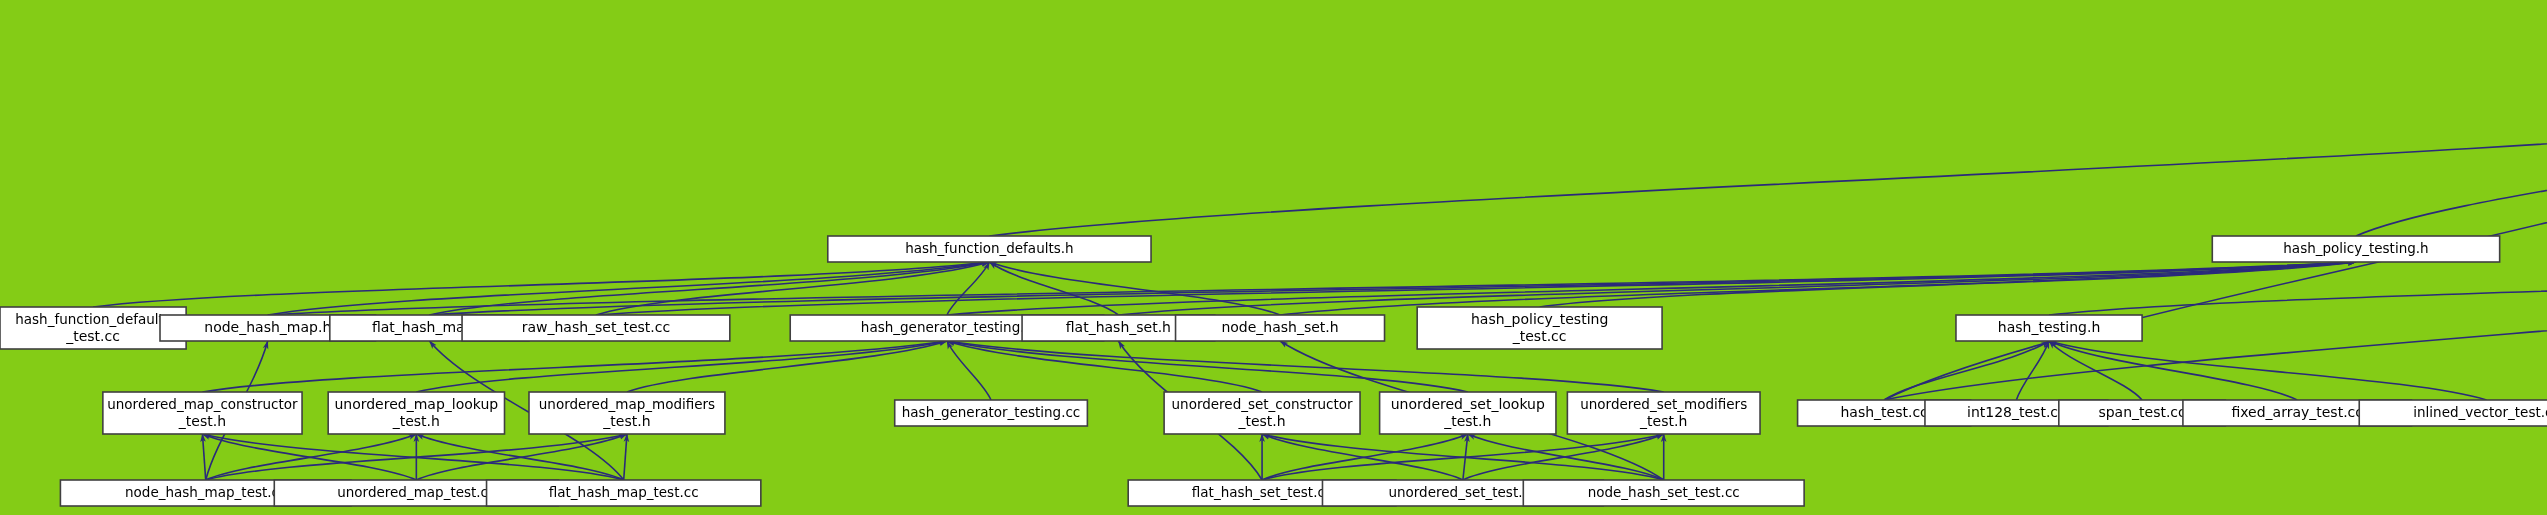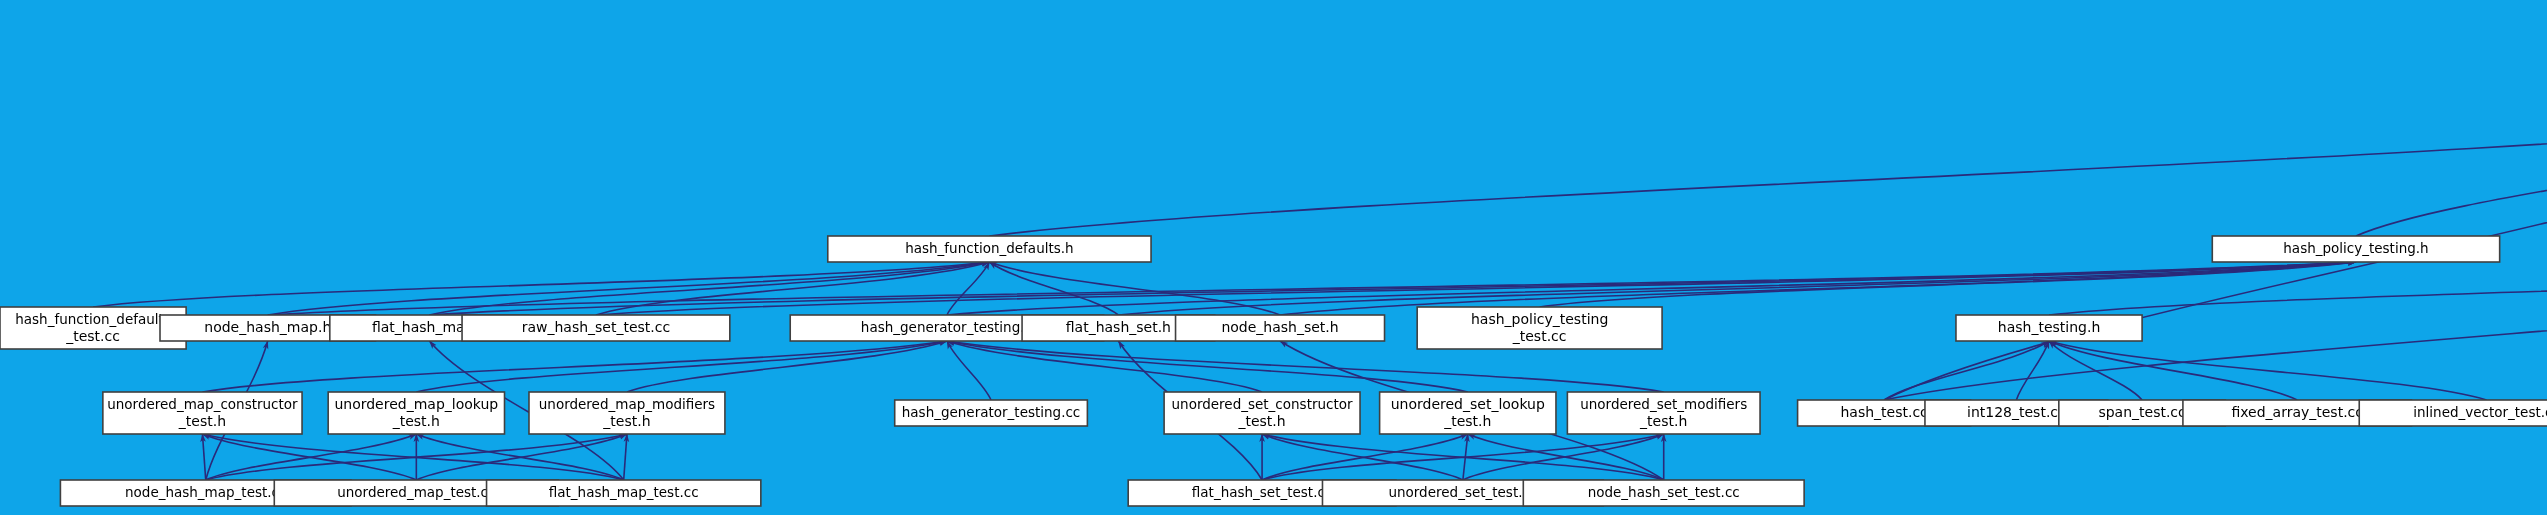--- a/index.html
+++ b/index.html
@@ -4,21 +4,21 @@
 <style>
   html, body {
     margin: 0;
     padding: 0;
     background: #ffffff;
   }
   #graph-root {
     position: relative;
     width: 2547px;
     height: 515px;
-    background: #0ea5e9;
+    background: #84cc16;
     font-family: "DejaVu Sans", "Liberation Sans", sans-serif;
   }
   svg.graph-canvas {
     position: absolute;
     top: 0;
     left: 0;
     width: 2547px;
     height: 515px;
   }
   .edge-line {

